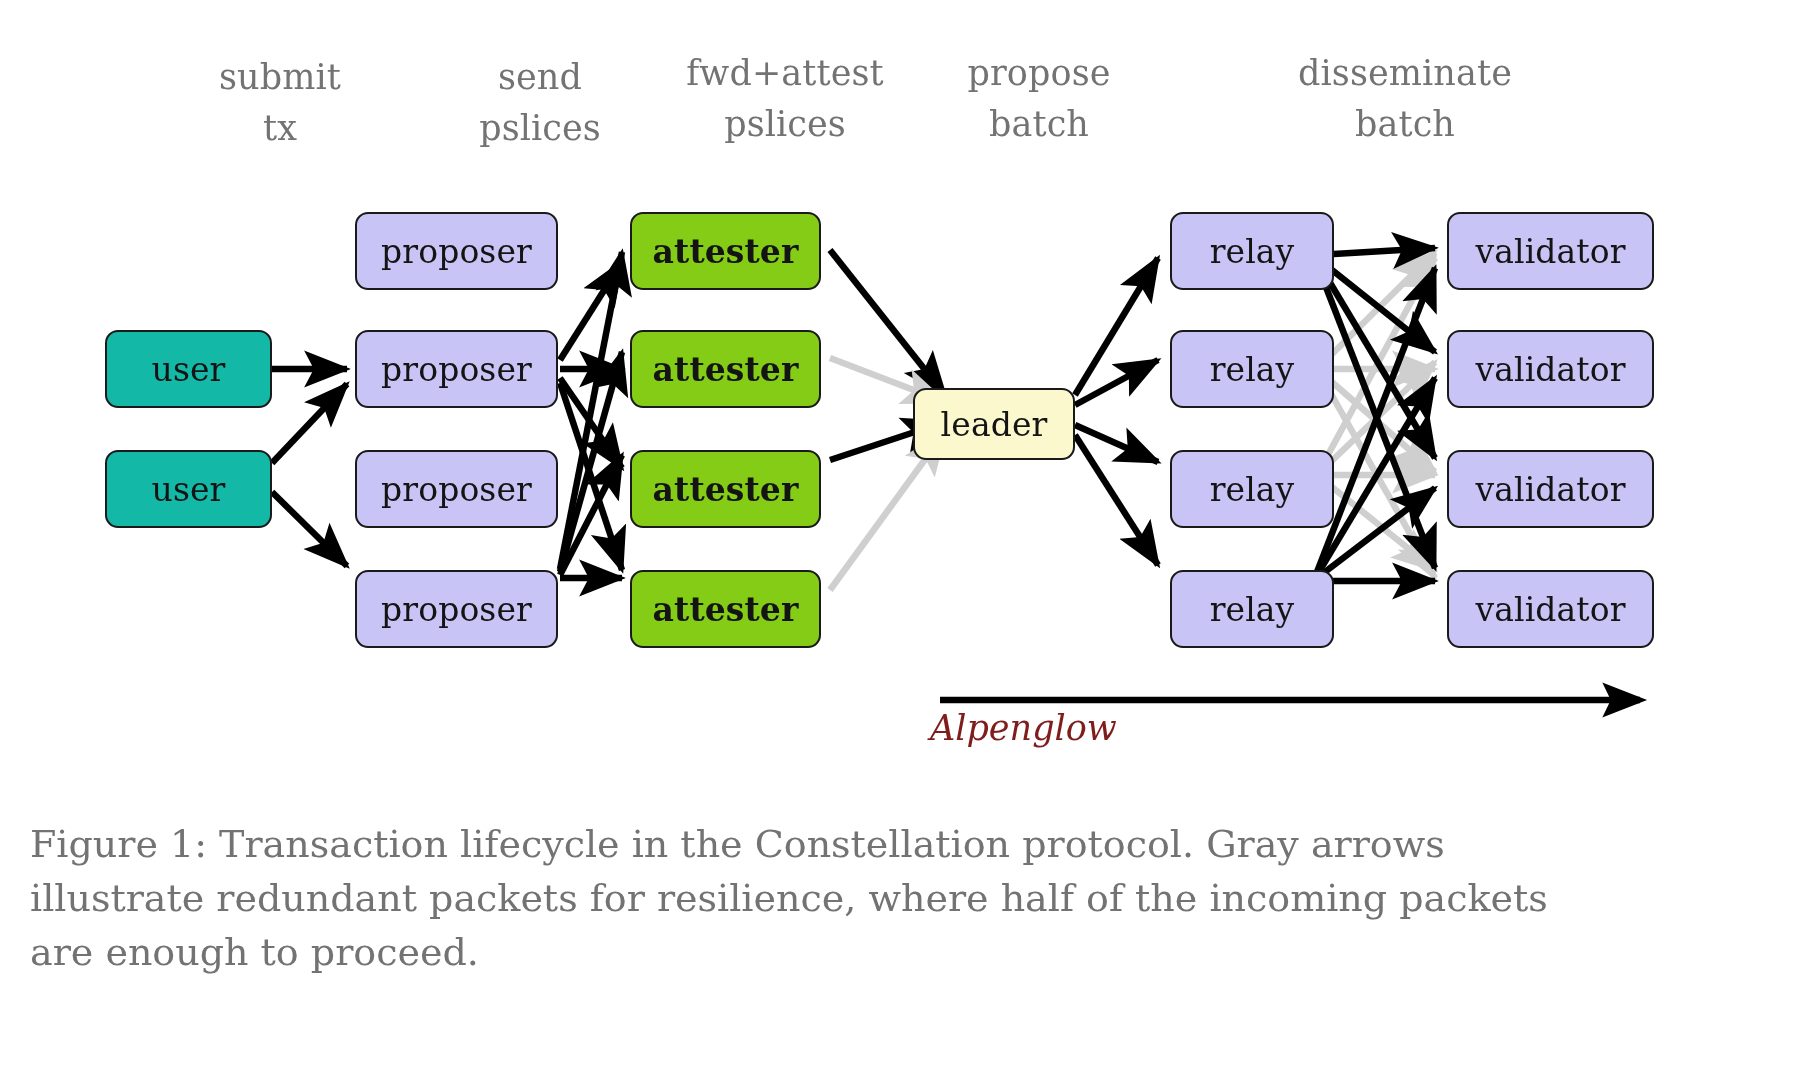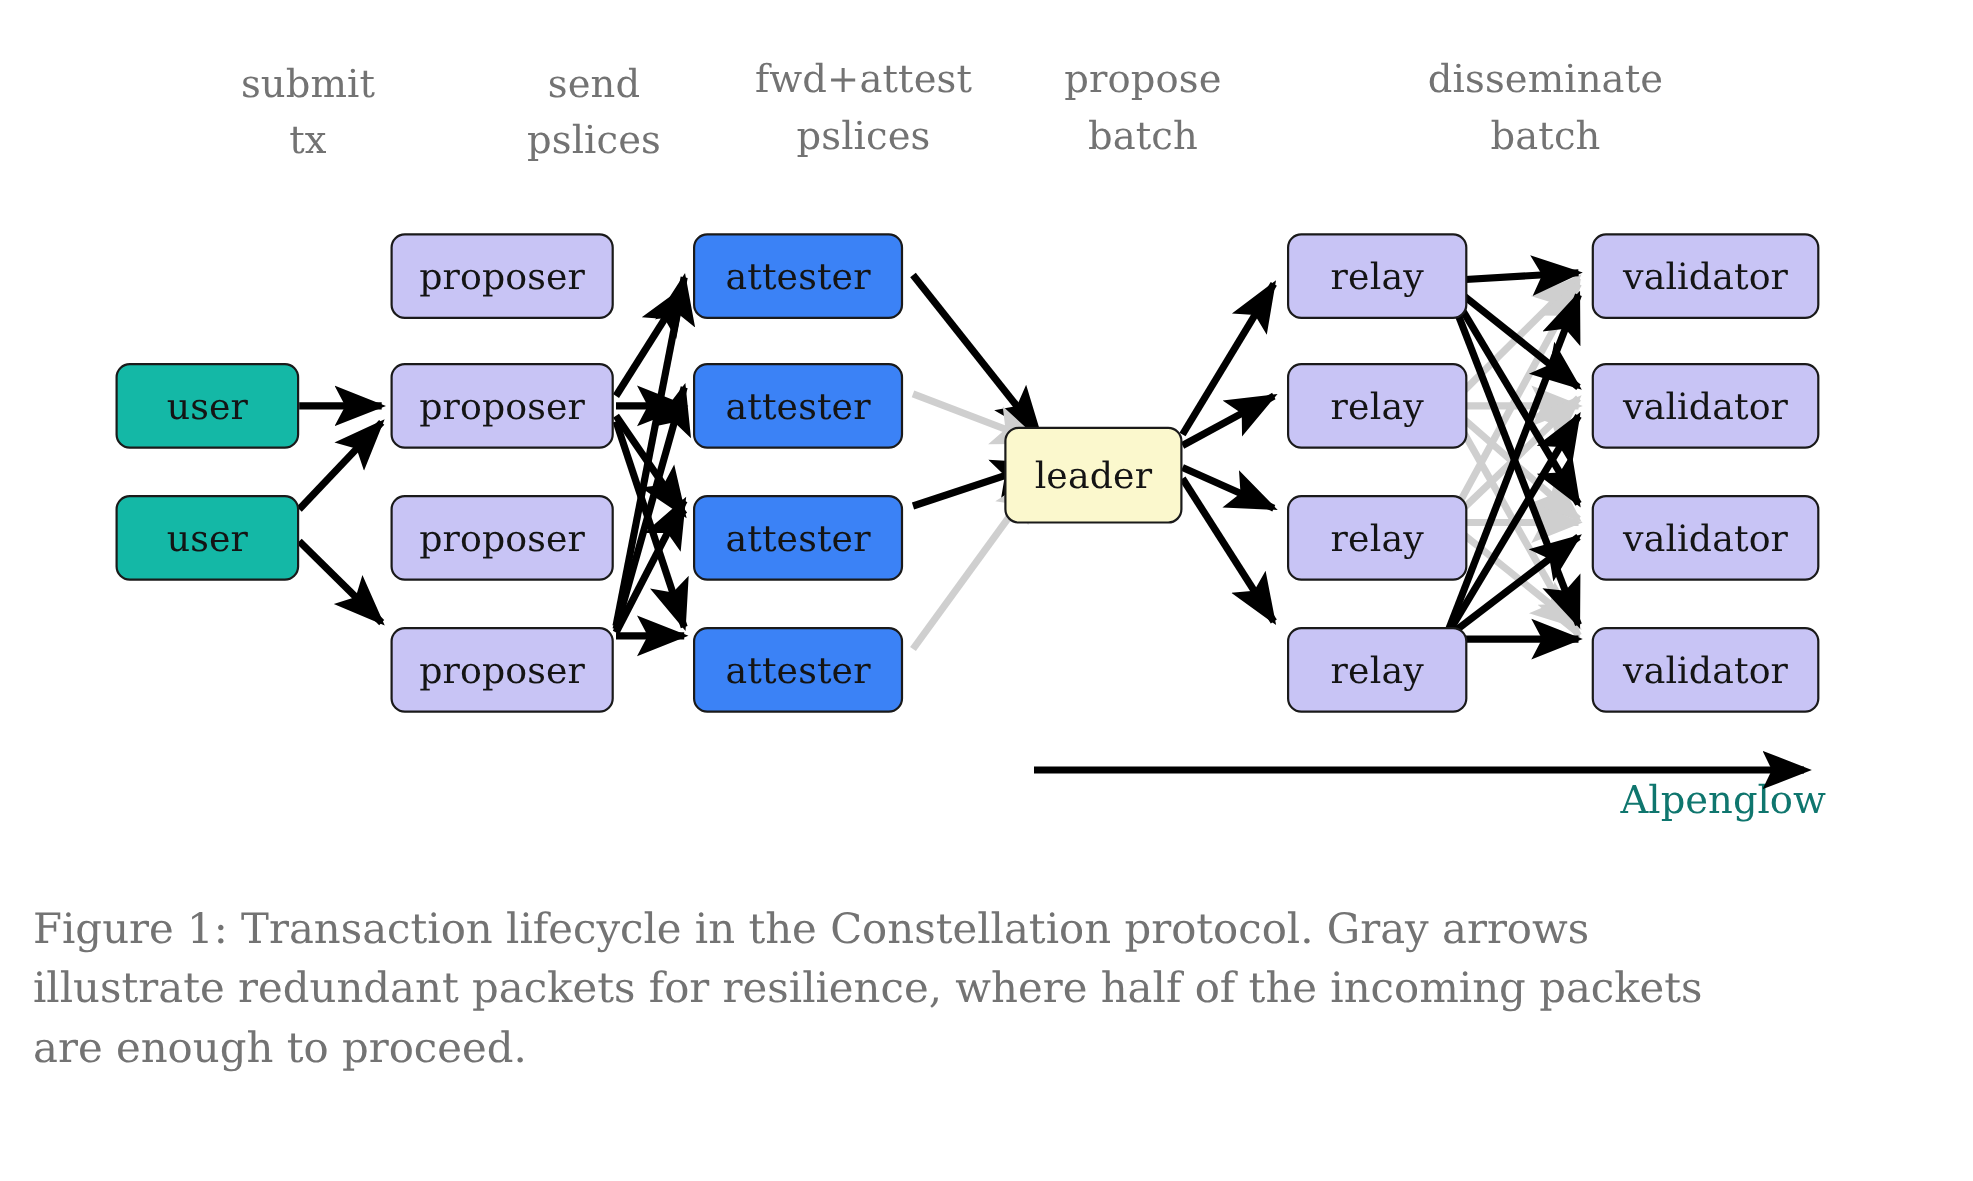--- a/index.html
+++ b/index.html
@@ -43,43 +43,44 @@
     align-items: center;
     justify-content: center;
     font-size: 33px;
     line-height: 1;
     color: #141414;
     z-index: 5;
     letter-spacing: .1px;
   }
   .node.user      { background: #14b8a6; }
   .node.proposer  { background: #c8c4f5; }
-  .node.attester  { background: #3b82f6; }
+  .node.attester  { background: #84cc16; font-weight: bold; }
   .node.leader    { background: #fbf8cd; }
   .node.relay     { background: #c8c4f5; }
   .node.validator { background: #c8c4f5; }
 
   
   #edges {
     position: absolute;
     left: 0;
     top: 0;
     width: 1794px;
     height: 1074px;
     z-index: 2;
     pointer-events: none;
   }
   #alpenglow-label {
     position: absolute;
     left: 930px;
     top: 708px;
     width: 730px;
-    text-align: right;
+    text-align: left;
     font-size: 35px;
-    color: #0f766e;
+    color: #7f1d1d;
+    font-style: italic;
   }
   
   #caption {
     position: absolute;
     left: 30px;
     top: 818px;
     width: 1740px;
     font-size: 38px;
     line-height: 1.42;
     text-align: justify;
@@ -223,21 +224,21 @@
   <div class="node attester" style="left:630px; top:330px; width:191px; height:78px;">
     <span>attester</span>
   </div>
   <div class="node attester" style="left:630px; top:450px; width:191px; height:78px;">
     <span>attester</span>
   </div>
   <div class="node attester" style="left:630px; top:570px; width:191px; height:78px;">
     <span>attester</span>
   </div>
 
-  <div class="node leader" style="left:913px; top:388px; width:162px; height:88px;">
+  <div class="node leader" style="left:913px; top:388px; width:162px; height:72px;">
     <span>leader</span>
   </div>
 
   <div class="node relay" style="left:1170px; top:212px; width:164px; height:78px;">
     <span>relay</span>
   </div>
   <div class="node relay" style="left:1170px; top:330px; width:164px; height:78px;">
     <span>relay</span>
   </div>
   <div class="node relay" style="left:1170px; top:450px; width:164px; height:78px;">

